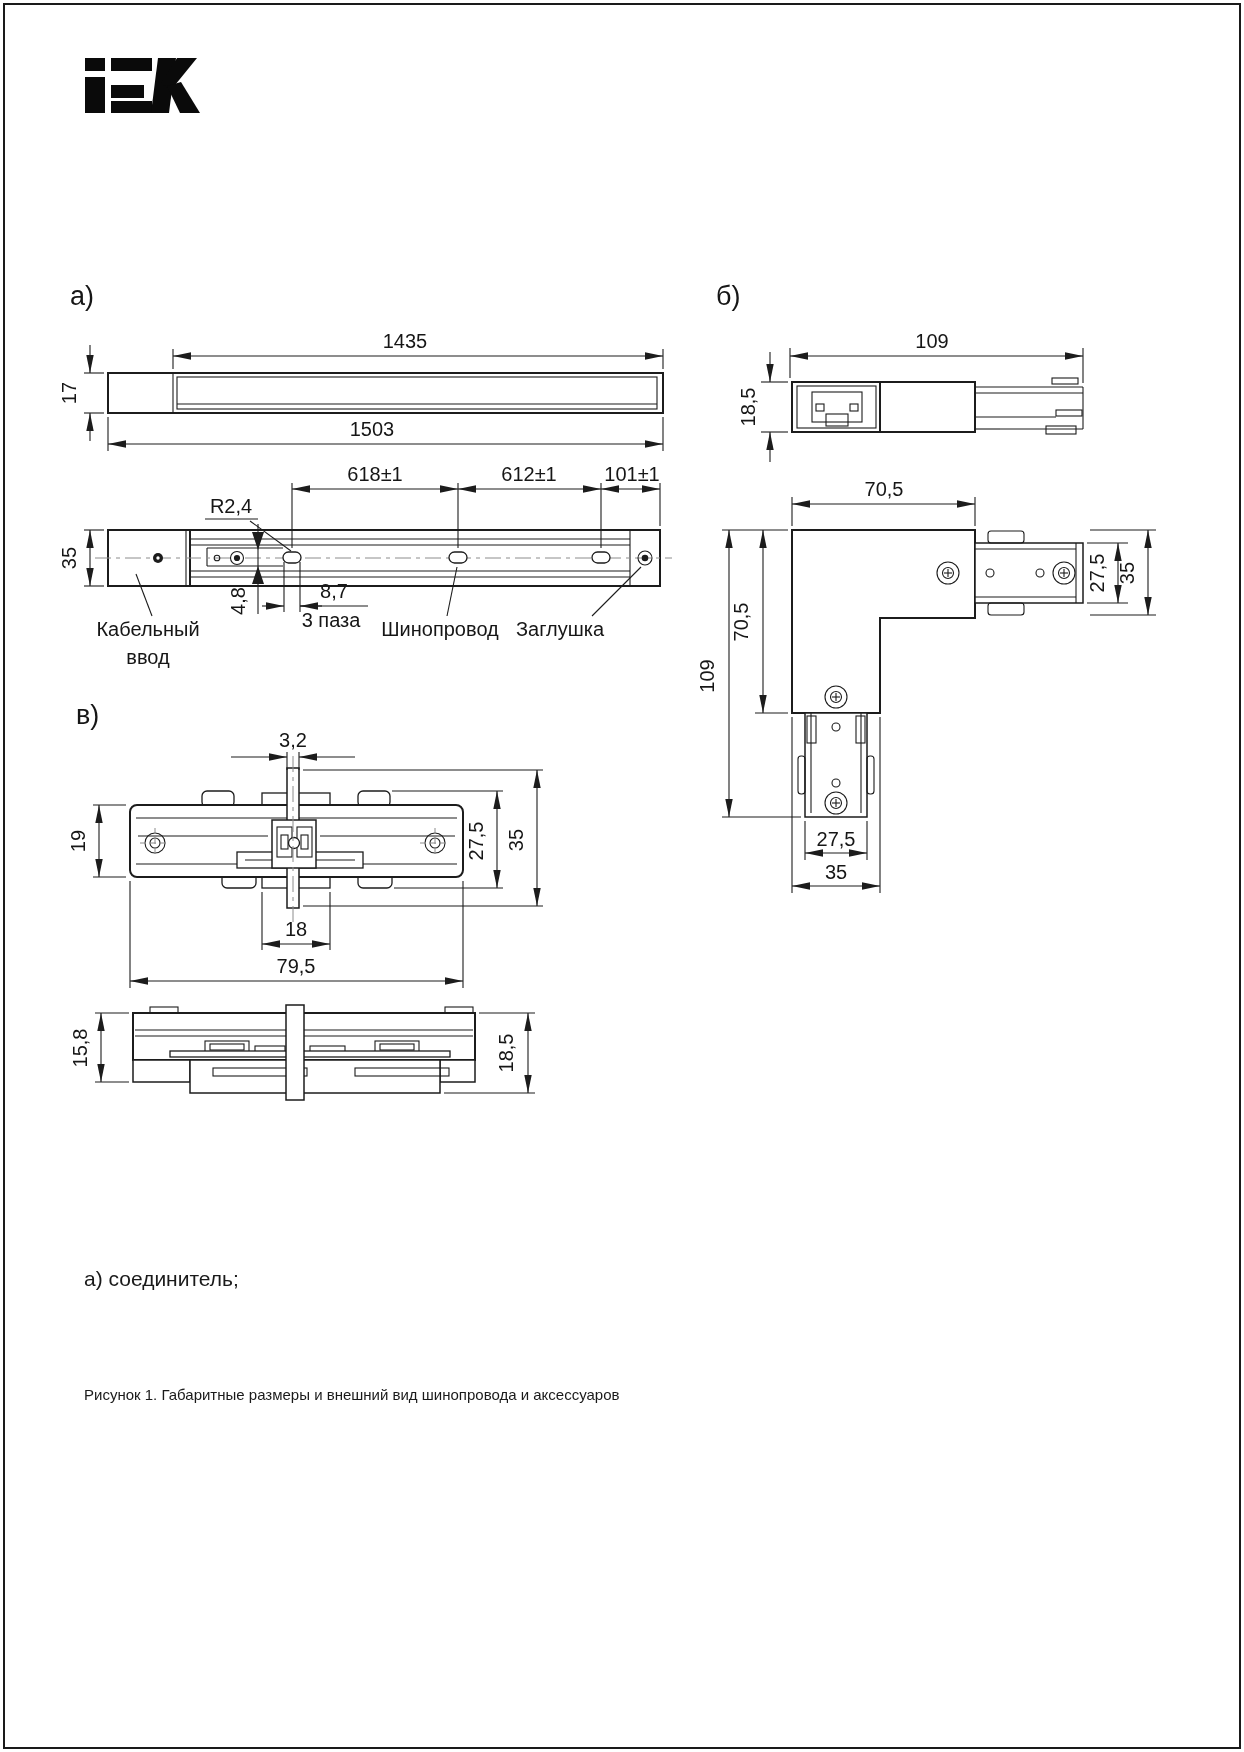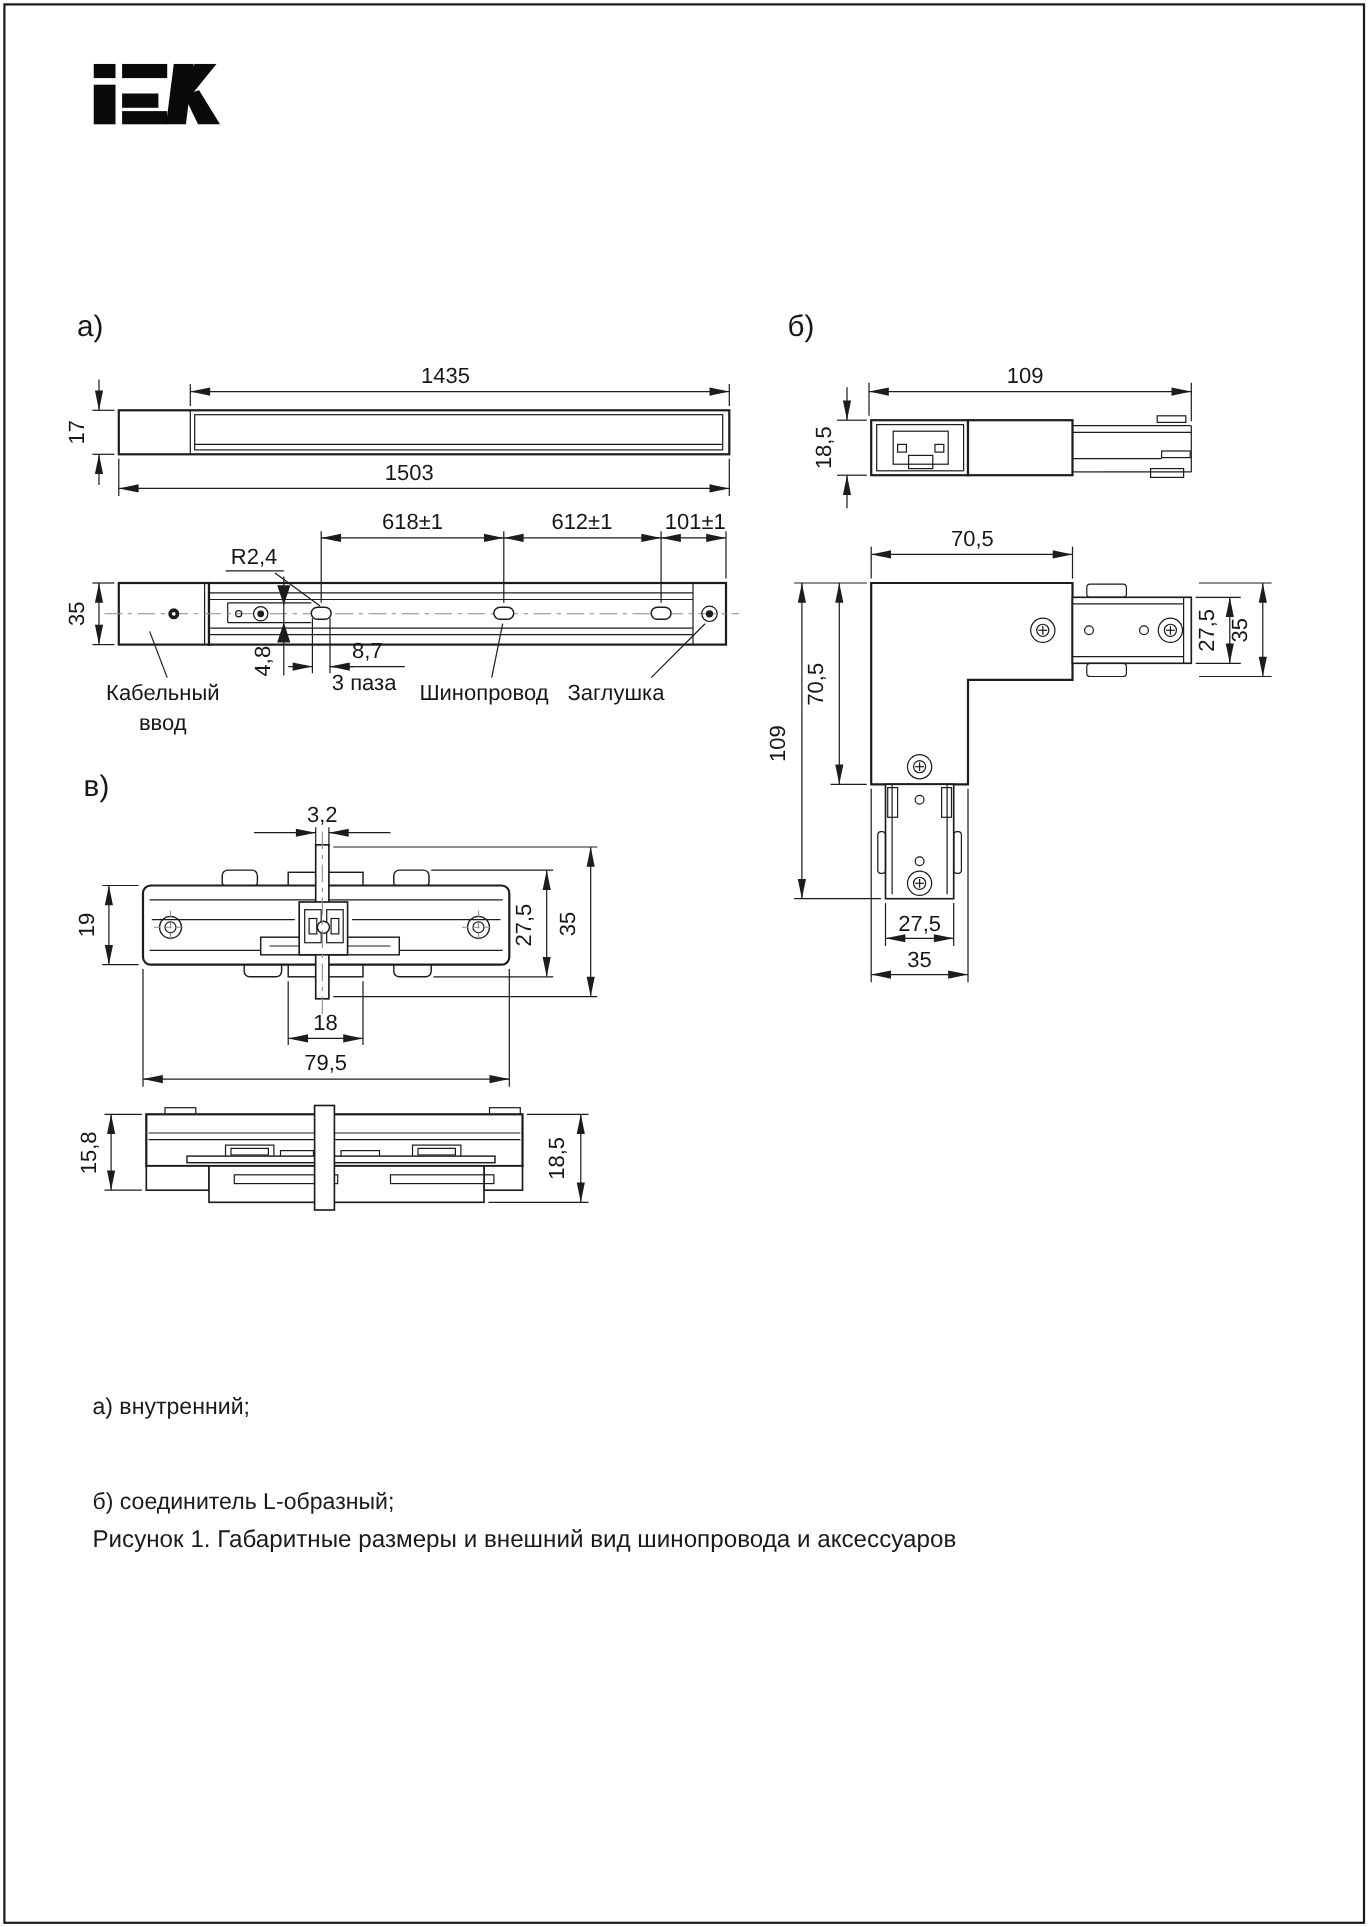--- a/index.html
+++ b/index.html
@@ -1,21 +1,21 @@
 <!DOCTYPE html>
 <html><head>
 <meta charset="utf-8">
 <style>
   html,body{margin:0;padding:0;background:#e8e8e8}
   .page{position:relative;width:1244px;height:1752px;background:#ffffff;
         font-family:"Liberation Sans",sans-serif;color:#1a1a1a;overflow:hidden}
   .frame{position:absolute;inset:3px;border:2px solid #1a1a1a;pointer-events:none}
   .logo{position:absolute;left:85px;top:58px;width:122px;height:58px}
   .legend{position:absolute;left:84px;top:1206px;font-size:21px;line-height:29px;white-space:pre}
-  .figcap{position:absolute;left:84px;top:1386px;font-size:22px}
+  .figcap{position:absolute;left:84px;top:1386px;font-size:15px}
   .sr{position:absolute;width:1px;height:1px;overflow:hidden;clip-path:inset(50%)}
   svg text{font-family:"Liberation Sans",sans-serif;fill:#161616}
   .dt{font-size:20px;text-anchor:middle}
   .lb{font-size:27px}
   .s2{stroke:#1c1c1c;stroke-width:2;fill:#fff}
   .s15{stroke:#1c1c1c;stroke-width:1.5;fill:#fff}
   .sw{stroke:#1c1c1c;stroke-width:1.3;fill:#fff}
   .s1{stroke:#1c1c1c;stroke-width:1.1;fill:none}
   .dim{stroke:#1c1c1c;stroke-width:1.1;fill:none}
   .arr{fill:#1c1c1c;stroke:none}
@@ -395,18 +395,17 @@
       <g>
         <line x1="479" y1="1013" x2="535" y2="1013" class="dim"></line>
         <line x1="444" y1="1093" x2="535" y2="1093" class="dim"></line>
         <line x1="528" y1="1013" x2="528" y2="1093" class="dim" marker-start="url(#ah)" marker-end="url(#ah)"></line>
         <text class="dt" x="513" y="1053" transform="rotate(-90 513 1053)">18,5</text>
       </g>
     </g>
   </svg>
 
   <div class="legend">
-    <div>а) внутренний;</div>
-    <div>б) соединитель L-образный;</div>
+    <div>а) соединитель;</div>
   </div>
 
   <div class="figcap">Рисунок 1. Габаритные размеры и внешний вид шинопровода и аксессуаров</div>
 </div>
 
 </body></html>

